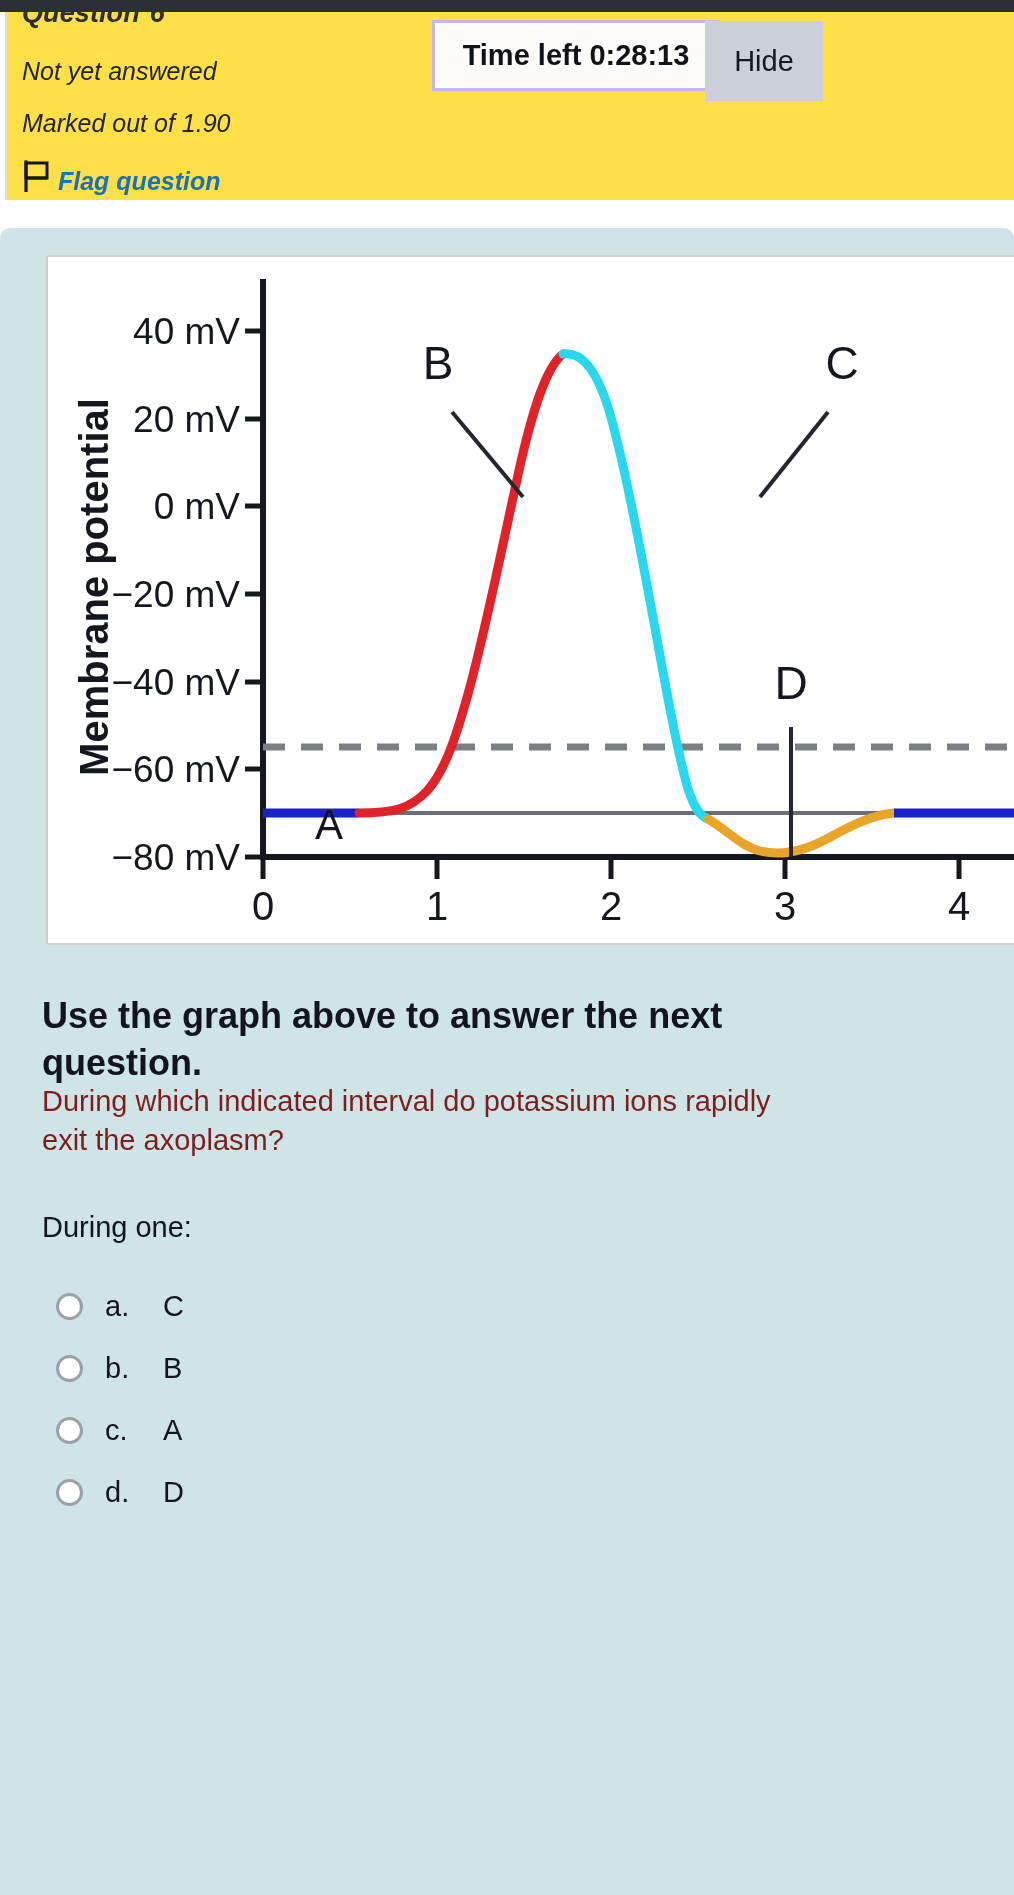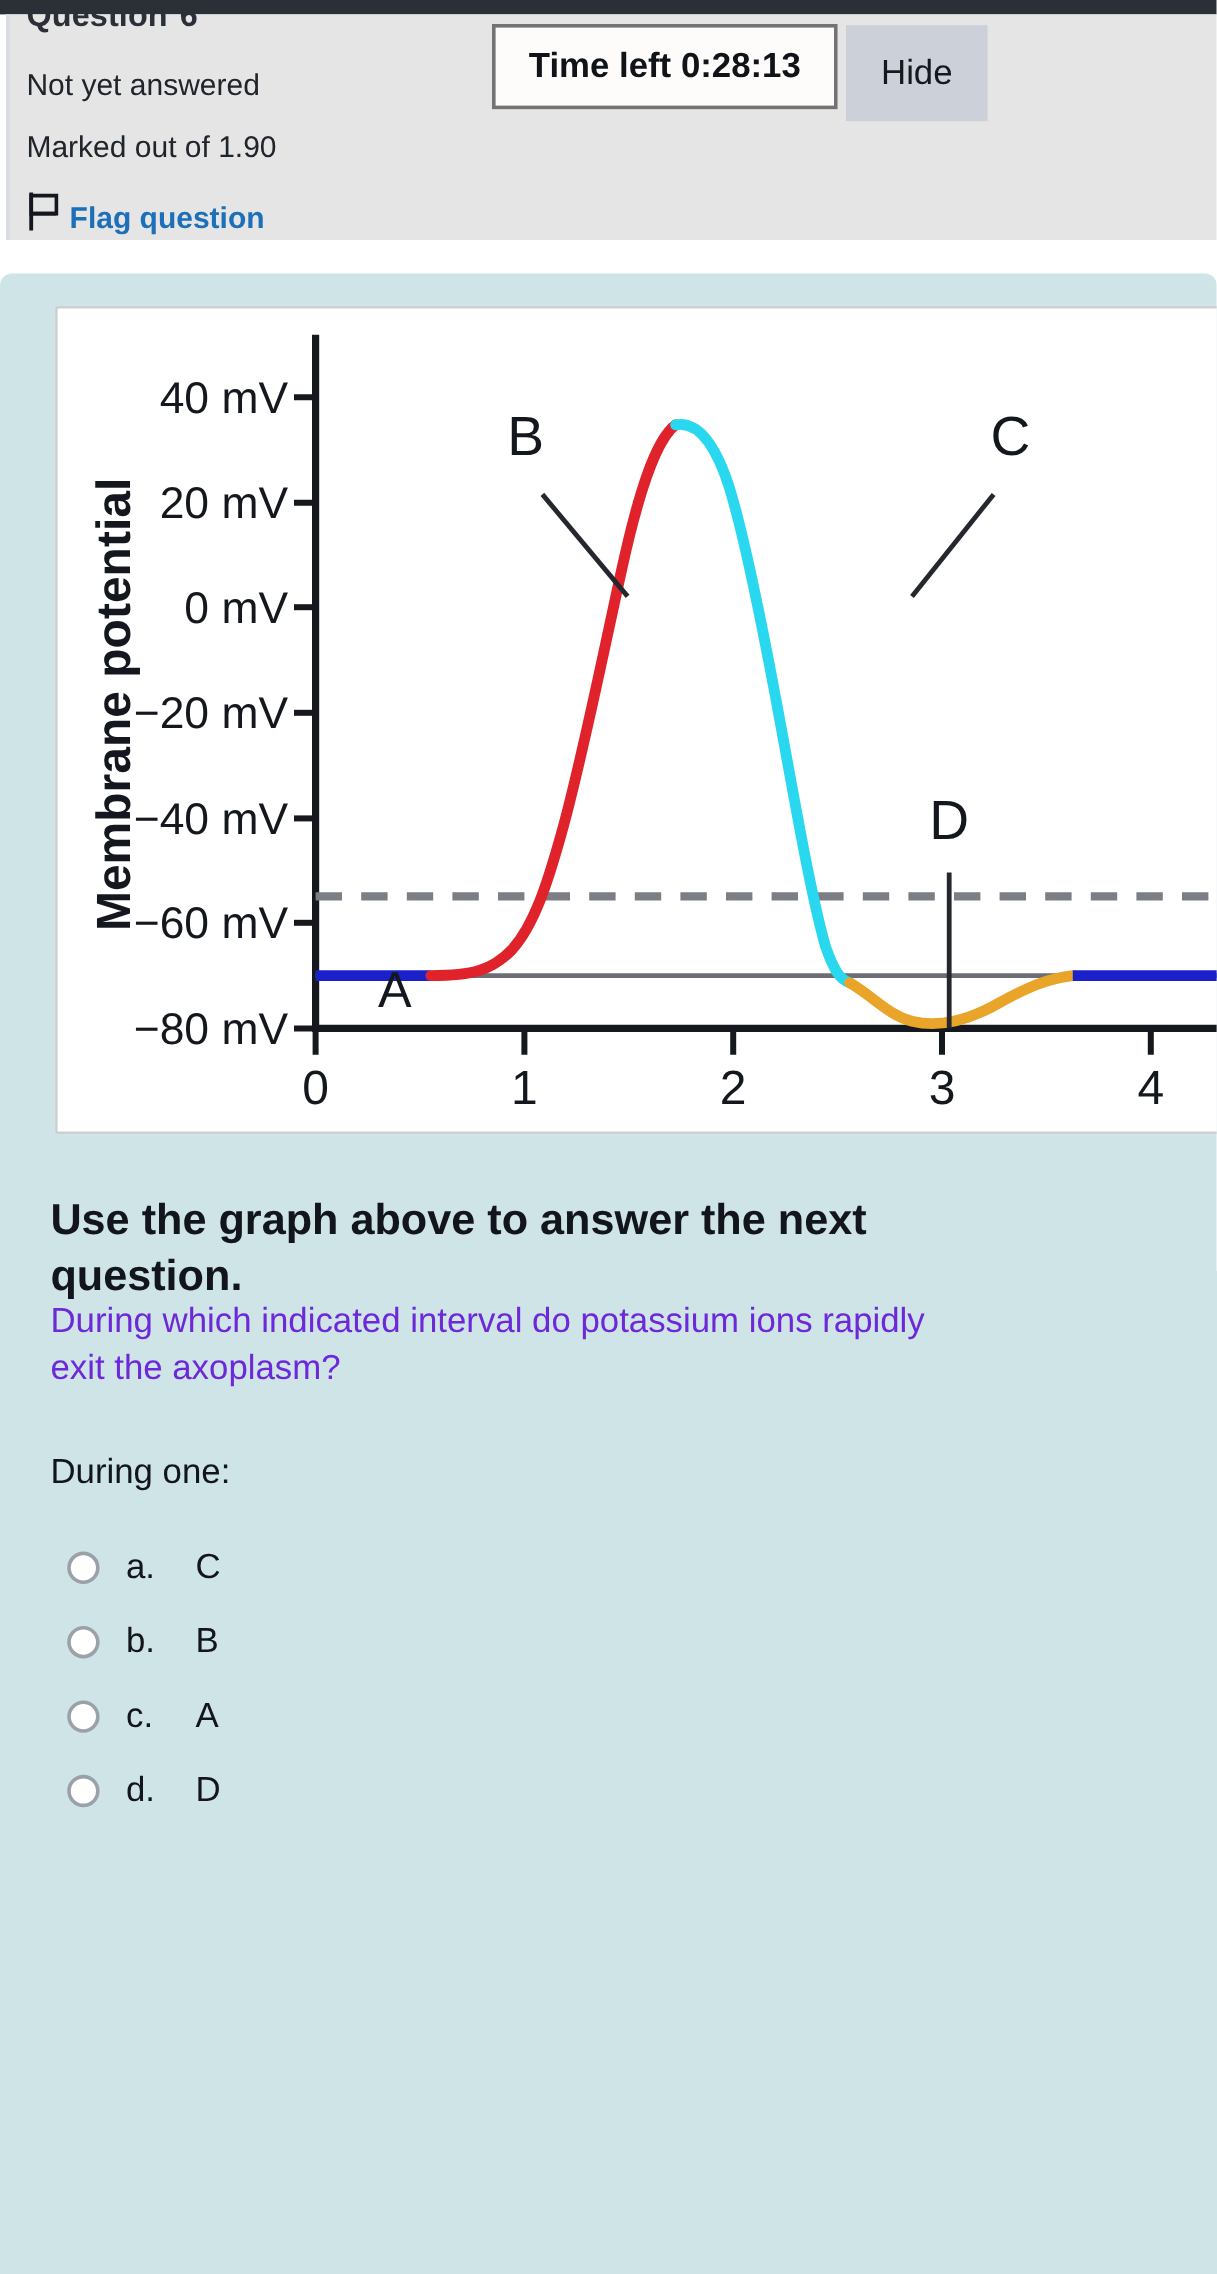--- a/index.html
+++ b/index.html
@@ -25,22 +25,23 @@
     left: 0; top: 0;
     width: 1014px; height: 12px;
     background: #2b2f36;
   }
 
   
   .qheader {
     position: absolute;
     left: 5px; top: 12px;
     width: 1009px; height: 188px;
-    background: #e5e5e5;
+    background: #fde047;
     border-left: 3px solid #d9dde2;
+    font-style: italic;
   }
   .qheader-title {
     position: absolute;
     left: 14px; top: -14px;
     font-size: 27px;
     font-weight: 600;
     color: #2a2f38;
     letter-spacing: .1px;
     white-space: nowrap;
   }
@@ -71,24 +72,24 @@
   .flag-glyph { display: block; }
   .qflag-label {
     font-size: 25px;
     font-weight: 600;
     color: #1d6fb8;
   }
 
   
   .timer-box {
     position: absolute;
-    left: 410px; top: 20px;
+    left: 432px; top: 20px;
     width: 288px; height: 71px;
     background: #fdfcfa;
-    border: 3px solid #737373;
+    border: 3px solid #c4b5fd;
     display: flex;
     align-items: center;
     justify-content: center;
   }
   .timer-text {
     font-size: 29px;
     font-weight: 600;
     color: #101318;
     white-space: nowrap;
   }
@@ -140,21 +141,21 @@
     font-size: 36px;
     font-weight: 700;
     color: #12161c;
     line-height: 1.3;
   }
   .prompt-body {
     position: absolute;
     left: 42px; top: 1082px;
     width: 760px;
     font-size: 29px;
-    color: #6d28d9;
+    color: #7f1d1d;
     line-height: 1.35;
   }
   .select-one {
     position: absolute;
     left: 42px; top: 1211px;
     font-size: 29px;
     color: #12161c;
   }
 
   

